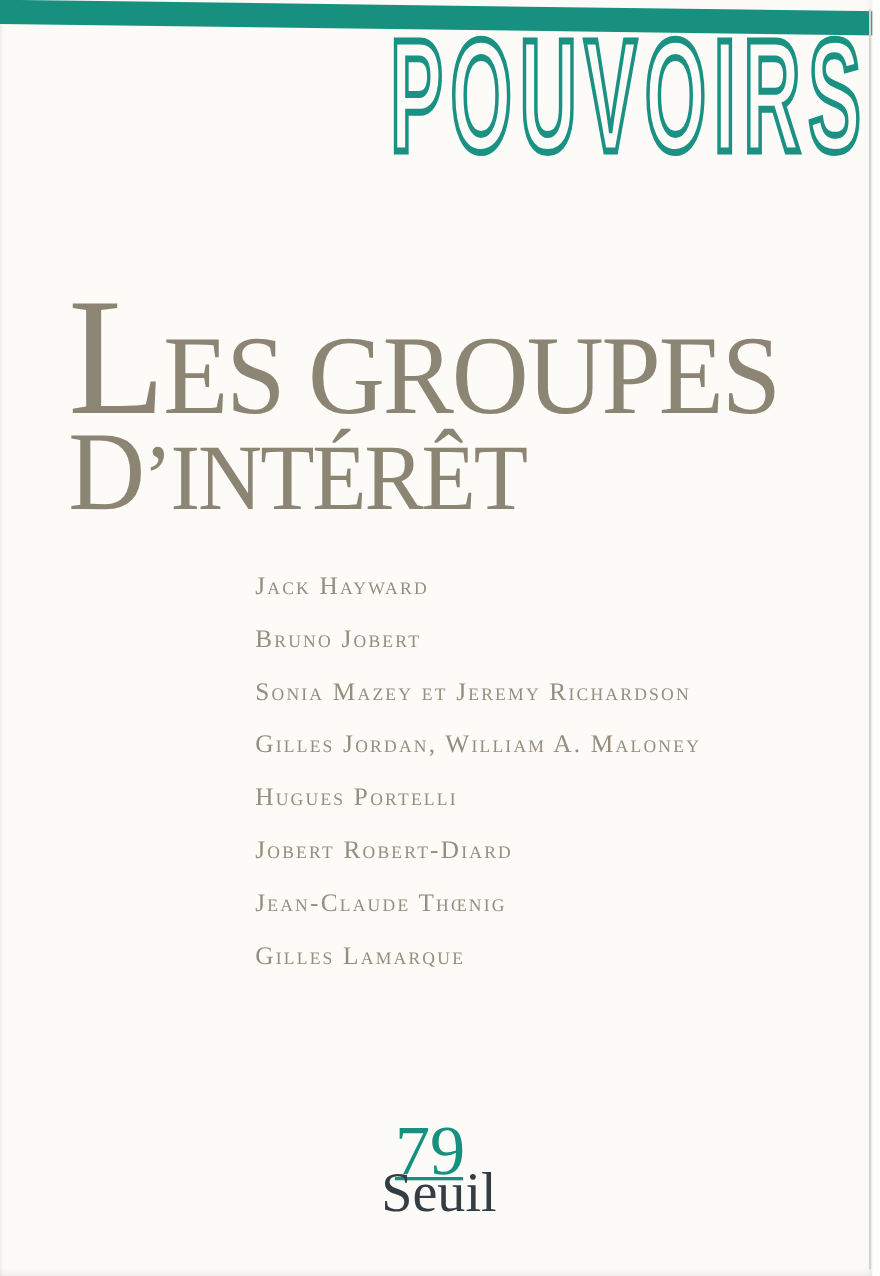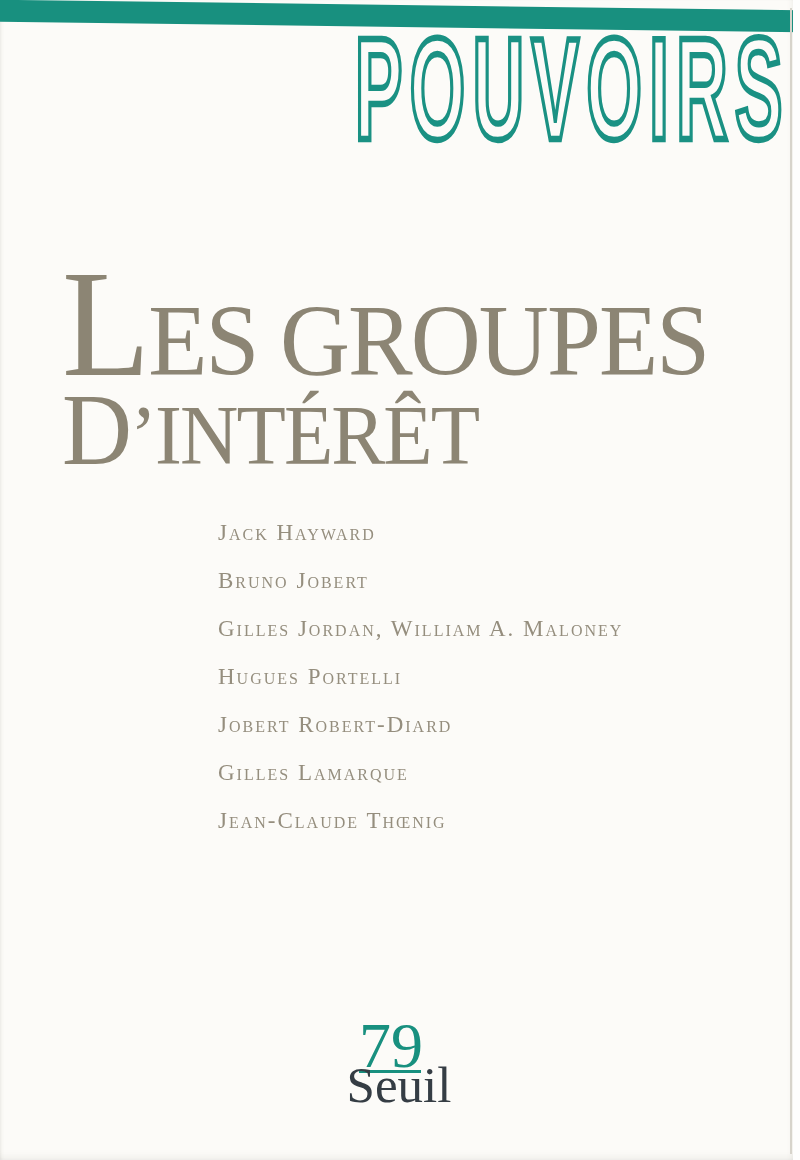--- a/index.html
+++ b/index.html
@@ -42,21 +42,21 @@
     transform-origin:left top; color:#8c8574; white-space:nowrap; }
   .title-line { position:absolute; left:0; line-height:1; letter-spacing:-2px; }
   .t1 { top:248px; }
   .t2 { top:379px; }
   .t1 .big  { font-size:152px; }
   .t1 .rest { font-size:102px; text-transform:uppercase; }
   .t2 .big  { font-size:102px; }
   .t2 .rest { font-size:85px;  text-transform:uppercase; }
 
   
-  .authors { position:absolute; left:218px; top:518px; color:#958e7e; }
+  .authors { position:absolute; left:232px; top:518px; color:#958e7e; }
   .author { margin-bottom:19px; }
   .author-line {
     font-size:23px; line-height:29px; letter-spacing:2px;
     font-variant:small-caps; white-space:nowrap;
   }
 
   
   .issue-number {
     position:absolute; top:1014px; left:356px; width:70px; text-align:center;
     font-size:64px; line-height:1; color:#18907f;
@@ -84,33 +84,36 @@
     </div>
 
     <div class="authors">
       <div class="author">
         <div class="author-line">Jack Hayward</div>
       </div>
       <div class="author">
         <div class="author-line">Bruno Jobert</div>
       </div>
       <div class="author">
+        <div class="author-line">Sonia Mazey et Jeremy Richardson</div>
+      </div>
+      <div class="author">
         <div class="author-line">Gilles Jordan, William A. Maloney</div>
       </div>
       <div class="author">
         <div class="author-line">Hugues Portelli</div>
       </div>
       <div class="author">
         <div class="author-line">Jobert Robert-Diard</div>
       </div>
       <div class="author">
-        <div class="author-line">Gilles Lamarque</div>
+        <div class="author-line">Jean-Claude Thœnig</div>
       </div>
       <div class="author">
-        <div class="author-line">Jean-Claude Thœnig</div>
+        <div class="author-line">Gilles Lamarque</div>
       </div>
     </div>
 
     <div class="issue-number">79</div>
     <div class="issue-rule"></div>
     <div class="publisher">Seuil</div>
 
     <div class="edge-right-line"></div>
     <div class="edge-right-paper"></div>
   </div>

